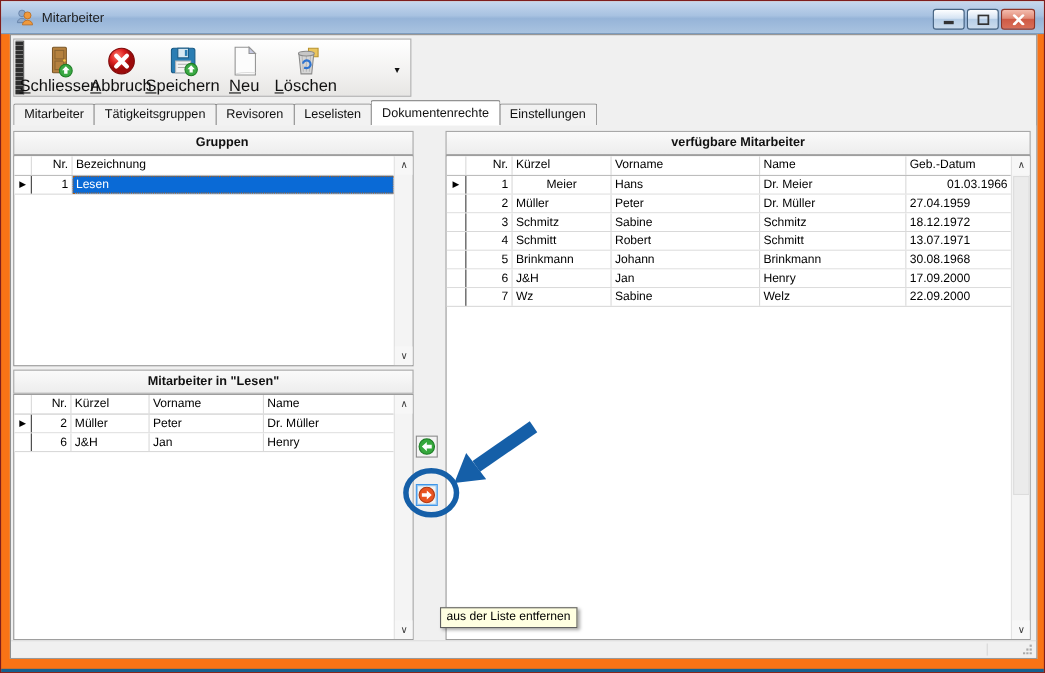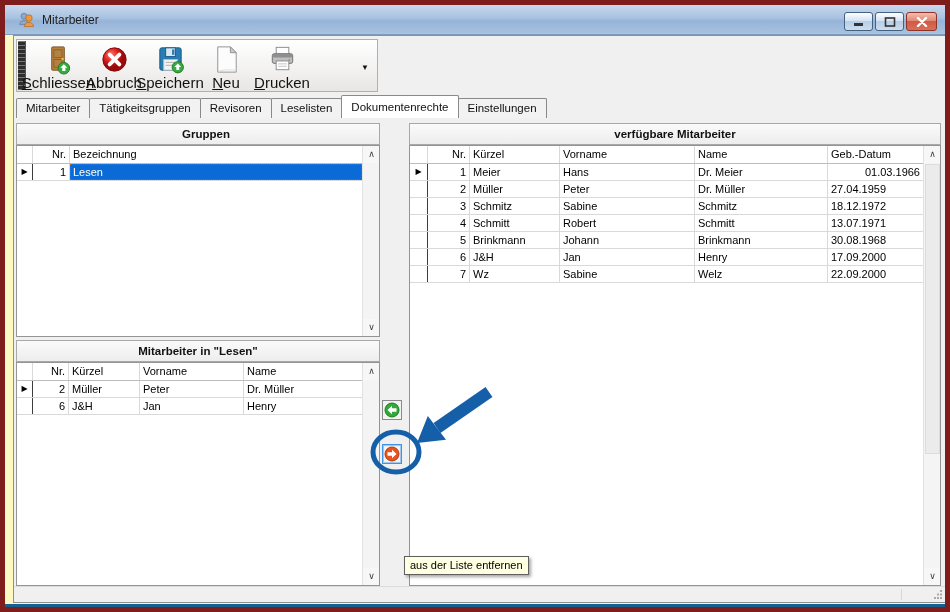--- a/index.html
+++ b/index.html
@@ -1,17 +1,17 @@
 <!DOCTYPE html>
 <html><head>
 <meta charset="utf-8">
 <style>
   * { margin:0; padding:0; box-sizing:border-box; }
   html,body { background:#d7d7d7; font-family:"Liberation Sans","DejaVu Sans",sans-serif; }
-  .window { position:relative; width:950px; height:612px; background:#fef9c3; border:5px solid #7f1d1d; overflow:hidden; }
+  .window { position:relative; width:950px; height:612px; background:#f97316; border:1px solid #7f1d1d; overflow:hidden; }
   .window::after { content:""; position:absolute; left:0; right:0; bottom:0; height:3px; background:#15608f; }
 
   
   .titlebar { position:absolute; left:0; top:0; right:0; height:30px;
     background:linear-gradient(180deg,#c7d8ee 0%,#a8c2e1 45%,#96b4d8 55%,#a9c3e0 100%);
     border-bottom:1px solid #7d9cbe; display:flex; align-items:center; }
   .title-icon { margin-left:13px; width:17px; height:17px; }
   .title-text { margin-left:7px; font-size:12px; color:#1d1d1d; }
   .winbtns { position:absolute; right:8px; top:7px; display:flex; gap:2px; }
   .wbtn { width:29px; height:19px; border:1px solid #44617f; border-radius:3px;
@@ -161,32 +161,32 @@
 
         <div class="tbtn">
           <svg viewBox="0 0 34 34">
             <path d="M8,4 h13 l6,6 v20 h-19 z" fill="#fcfcfc" stroke="#939393"></path>
             <path d="M21,4 l6,6 h-6 z" fill="#c6c9e2" stroke="#939393"></path>
             <path d="M9,29 q6,-2 18,-1" stroke="#dcdcdc" fill="none"></path>
           </svg>
           <span class="tlabel"><u>N</u>eu</span>
         </div>
 
-
-        <div class="tbtn">
-          <svg viewBox="0 0 34 34">
-            <rect x="10.5" y="4.5" width="13" height="8" fill="#fff" stroke="#8e8e8e"></rect>
-            <rect x="6.5" y="11" width="21" height="10" rx="2" fill="#bfbfbf" stroke="#6f6f6f"></rect>
-            <rect x="6.5" y="11" width="21" height="4" rx="2" fill="#8f8f8f"></rect>
-            <circle cx="24" cy="17.5" r="1" fill="#5fc25f"></circle>
-            <rect x="10.5" y="18.5" width="13" height="9" fill="#fff" stroke="#8e8e8e"></rect>
-            <path d="M12.5,21.5 h9 M12.5,24 h9" stroke="#c3c3c3"></path>
-          </svg>
-          <span class="tlabel"><u>D</u>rucken</span>
-        </div>
+        <div class="tbtn">
+          <svg viewBox="0 0 34 34">
+            <path d="M19,5 h9 l0,8 h-9 z" fill="#e9c45d" stroke="#b8922e"></path>
+            <path d="M10,10 L12,29 h10 L24,10 z" fill="#d6d6d6" stroke="#8a8a8a"></path>
+            <path d="M13,12 L14.2,27 M17,12 L17,27 M21,12 L19.8,27" stroke="#b9b9b9"></path>
+            <ellipse cx="17" cy="10" rx="7.4" ry="2.2" fill="#c7c7c7" stroke="#8a8a8a"></ellipse>
+            <path d="M13.8,19.5 a3.6,3.6 0 1 1 1.4,3.4" stroke="#2f74d0" stroke-width="2" fill="none"></path>
+            <path d="M14.6,24.4 l2.6,-0.4 l-1.8,-2 z" fill="#2f74d0"></path>
+          </svg>
+          <span class="tlabel"><u>L</u>öschen</span>
+        </div>
+
 
       </div>
       <span class="tb-drop">▼</span>
     </div>
 
     <div class="tabstrip">
       <span class="tab">Mitarbeiter</span>
       <span class="tab">Tätigkeitsgruppen</span>
       <span class="tab">Revisoren</span>
       <span class="tab">Leselisten</span>
@@ -267,21 +267,21 @@
               <div class="cell marker" style="width: 18px;"></div>
               <div class="cell num" style="width: 42px;">Nr.</div>
               <div class="cell" style="width: 90px;">Kürzel</div>
               <div class="cell" style="width: 135px;">Vorname</div>
               <div class="cell" style="width: 133px;">Name</div>
               <div class="cell last" style="flex: 1 1 0%;">Geb.-Datum</div>
             </div>
             <div class="grid-row">
               <div class="cell marker" style="width: 18px;">▶</div>
               <div class="cell num" style="width: 42px;">1</div>
-              <div class="cell" style="width: 90px;">Meier</div>
+              <div class="cell" style="width: 90px; text-align: center;">Meier</div>
               <div class="cell" style="width: 135px;">Hans</div>
               <div class="cell" style="width: 133px;">Dr. Meier</div>
               <div class="cell last" style="flex: 1 1 0%; text-align: right;">01.03.1966</div>
             </div>
             <div class="grid-row">
               <div class="cell marker" style="width: 18px;"></div>
               <div class="cell num" style="width: 42px;">2</div>
               <div class="cell" style="width: 90px;">Müller</div>
               <div class="cell" style="width: 135px;">Peter</div>
               <div class="cell" style="width: 133px;">Dr. Müller</div>

